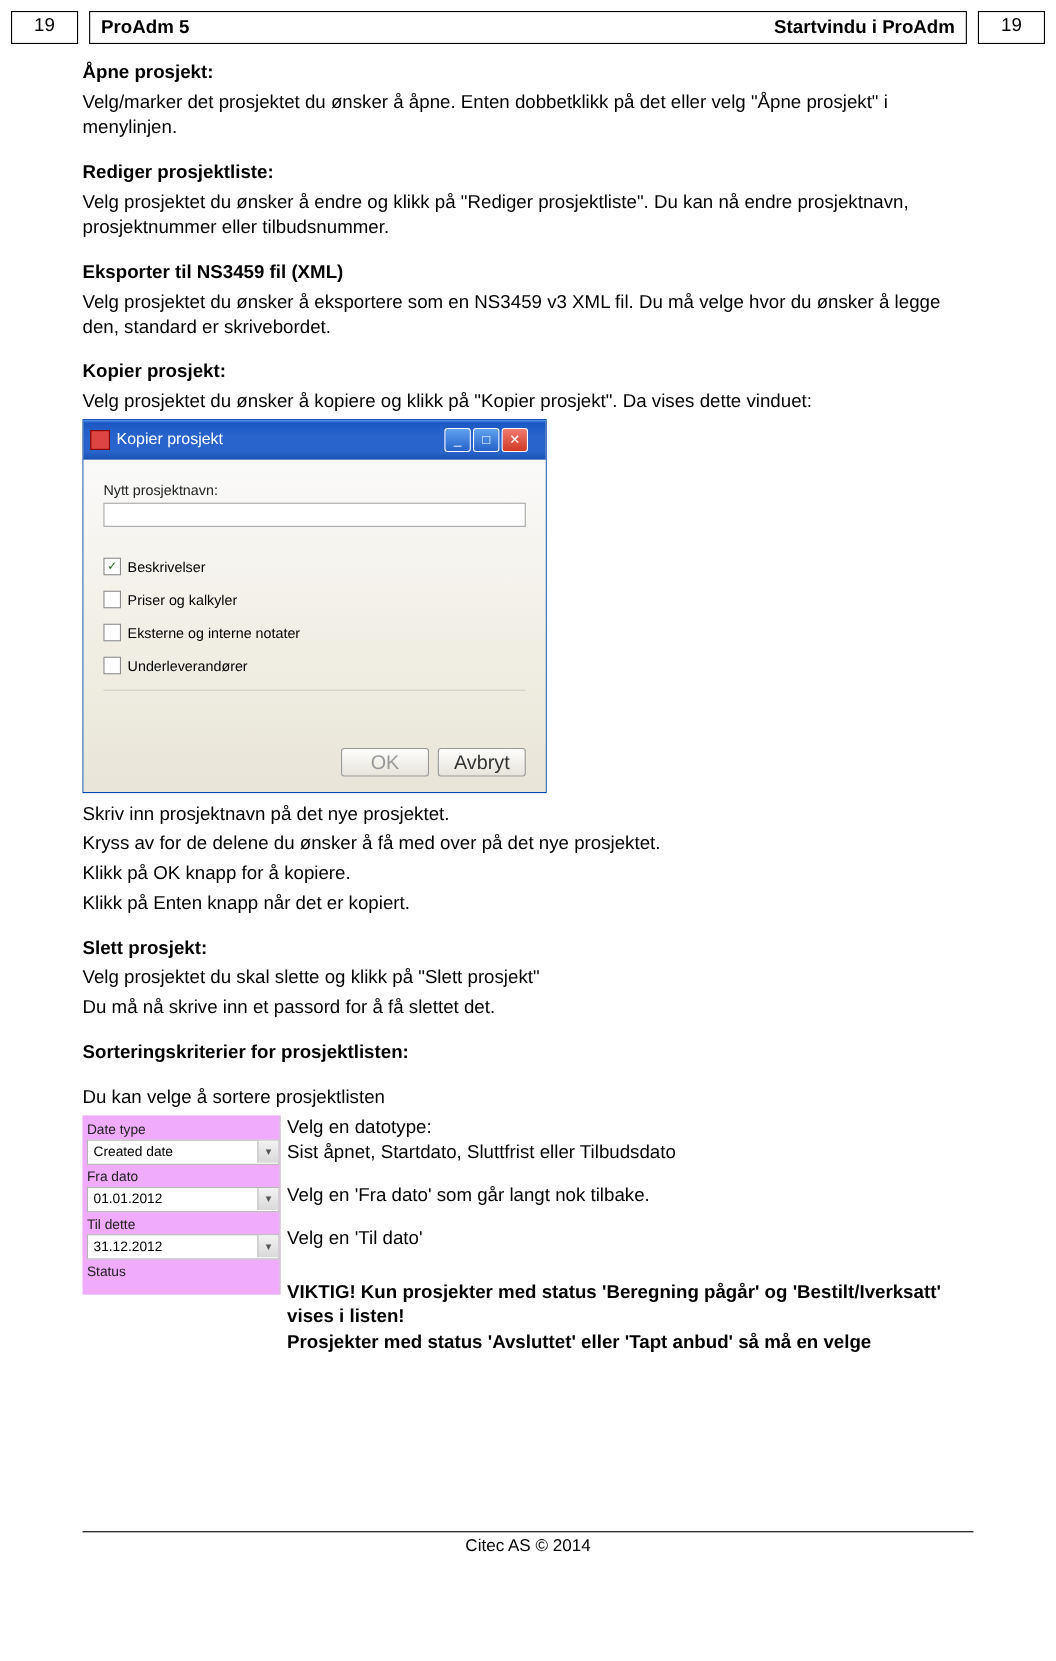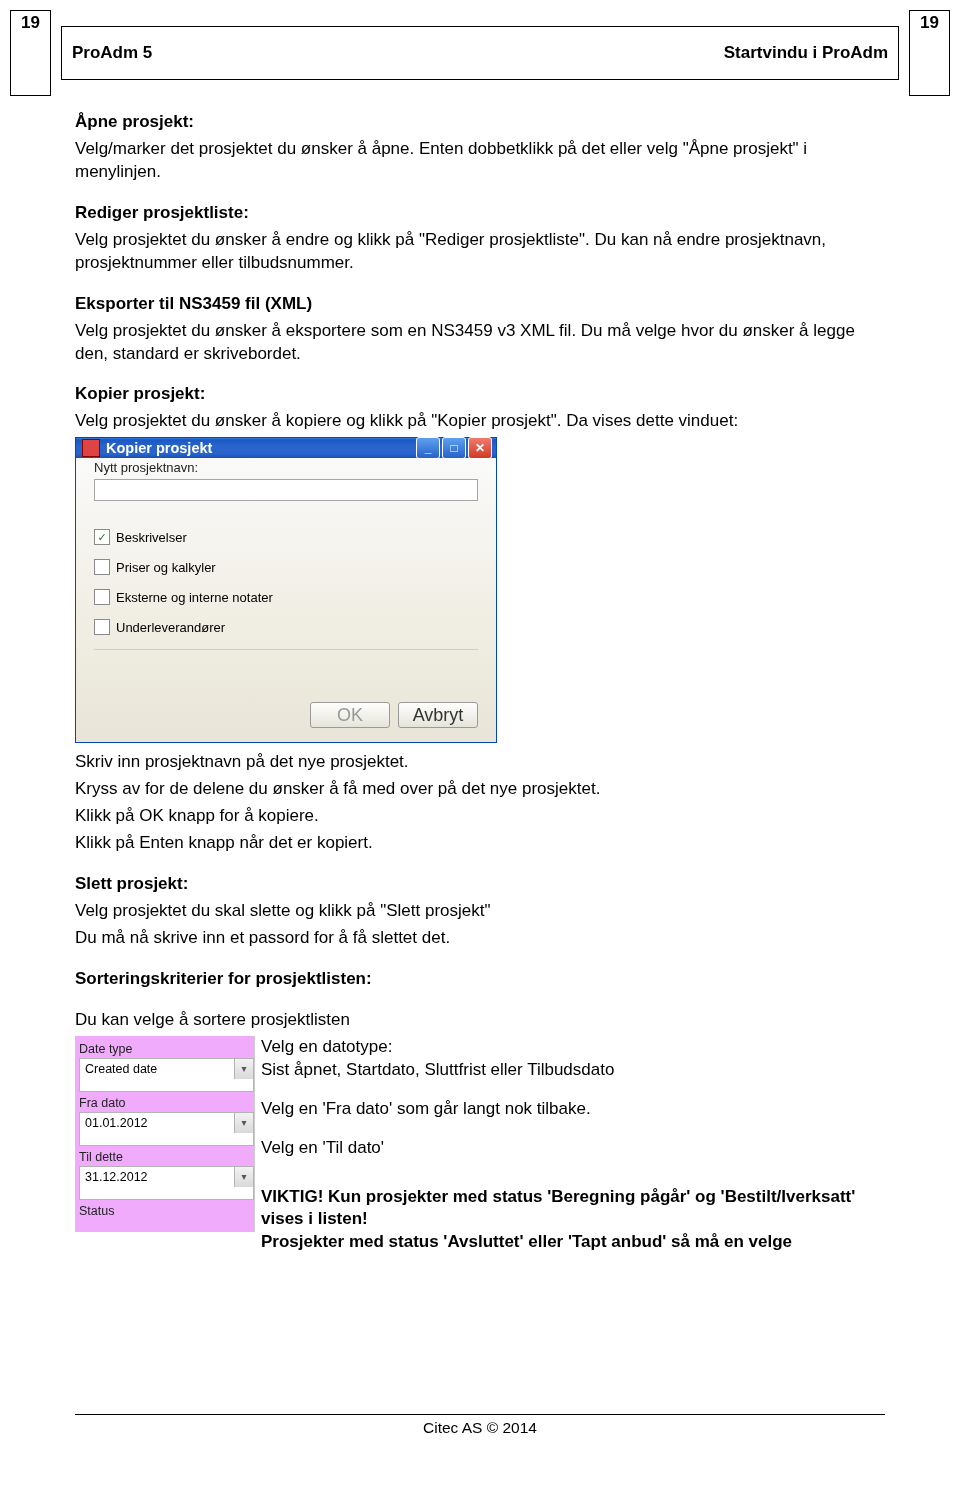--- a/index.html
+++ b/index.html
@@ -15,54 +15,54 @@
     padding: 10px 0 0 0;
     width: 960px;
   }
   .hdr {
     display: flex;
     align-items: stretch;
     margin: 0 10px 15px 10px;
   }
   .hdr-box-l, .hdr-box-r {
     border: 1.5px solid #000;
-    padding: 2px 10px;
-    font-weight: bold;
+    padding: 2px 20px;
+    font-weight: normal;
   }
   .hdr-mid {
     flex: 1;
     border: 1.5px solid #000;
     display: flex;
     justify-content: space-between;
-    padding: 16px 10px;
+    padding: 4px 10px;
     font-weight: bold;
-    margin: 16px 10px;
+    margin: 0 10px;
   }
   .content {
     padding: 0 75px 40px 75px;
   }
   p { margin: 0 0 4px 0; line-height: 1.35; }
   .para { margin-bottom: 18px; }
   .heading { font-weight: bold; }
 
   
   .win {
     width: 420px;
     background: #ece9d8;
     border: 1px solid #0046b4;
     margin-bottom: 8px;
   }
   .titlebar {
     display: flex;
     align-items: center;
     background: linear-gradient(to bottom, #3a84e6 0%, #1b58c4 8%, #2964cc 40%, #2964cc 80%, #1650b0 100%);
     color: #fff;
-    height: 20px;
-    padding: 0 4px 0 6px;
-    font-weight: bold;
+    height: 36px;
+    padding: 0 16px 0 6px;
+    font-weight: normal;
     font-size: 14.5px;
   }
   .app-icon {
     width: 16px; height: 16px;
     background: #d44; border:1px solid #800;
     margin-right: 6px;
     display:inline-block;
   }
   .title-spacer { flex:1; }
   .winbtn {
@@ -70,21 +70,21 @@
     background: linear-gradient(to bottom, #5fa1ef, #2662c9);
     border: 1px solid #fff;
     border-radius: 3px;
     margin-left: 2px;
     color: #fff;
     display: flex; align-items: center; justify-content: center;
     font-size: 12px; font-family: Tahoma, sans-serif;
   }
   .winbtn.close { background: linear-gradient(to bottom, #f07a6e, #d13a24); }
   .win-body {
-    padding: 2px 18px 14px 18px;
+    padding: 20px 18px 14px 18px;
     background: linear-gradient(to bottom, #fafafa 0%, #f0ede2 60%, #e8e5d8 100%);
   }
   .field-label { font-size: 13px; color: #222; margin-bottom: 4px; font-family: Tahoma, sans-serif;}
   .textinput {
     width: 100%;
     box-sizing: border-box;
     border: 1px solid #a6a6a6;
     height: 22px;
     padding: 2px 4px;
     font-family: Tahoma, sans-serif;
@@ -131,21 +131,21 @@
     background: #f0abfc;
     border-right: 1px solid #ccc;
     padding: 2px 0 12px 4px;
     font-family: Tahoma, sans-serif;
     font-size: 12.5px;
   }
   .flabel { color:#222; margin: 4px 0 2px 0; }
   .fselect {
     display:flex; align-items:center; justify-content:space-between;
     background:#fff; border:1px solid #b4b4b4; height:20px;
-    padding: 0 0 12px 5px; font-size:12.5px;
+    padding: 0 0 1px 5px; font-size:12.5px;
     margin-bottom: 2px;
   }
   .fselect .chev {
     width:18px; height:100%;
     background: linear-gradient(to bottom,#f2f2f2,#d9d9d9);
     border-left:1px solid #b4b4b4;
     display:flex;align-items:center;justify-content:center;
     font-size:10px; color:#555;
   }
   .rside { flex:1; font-size:17px; }

